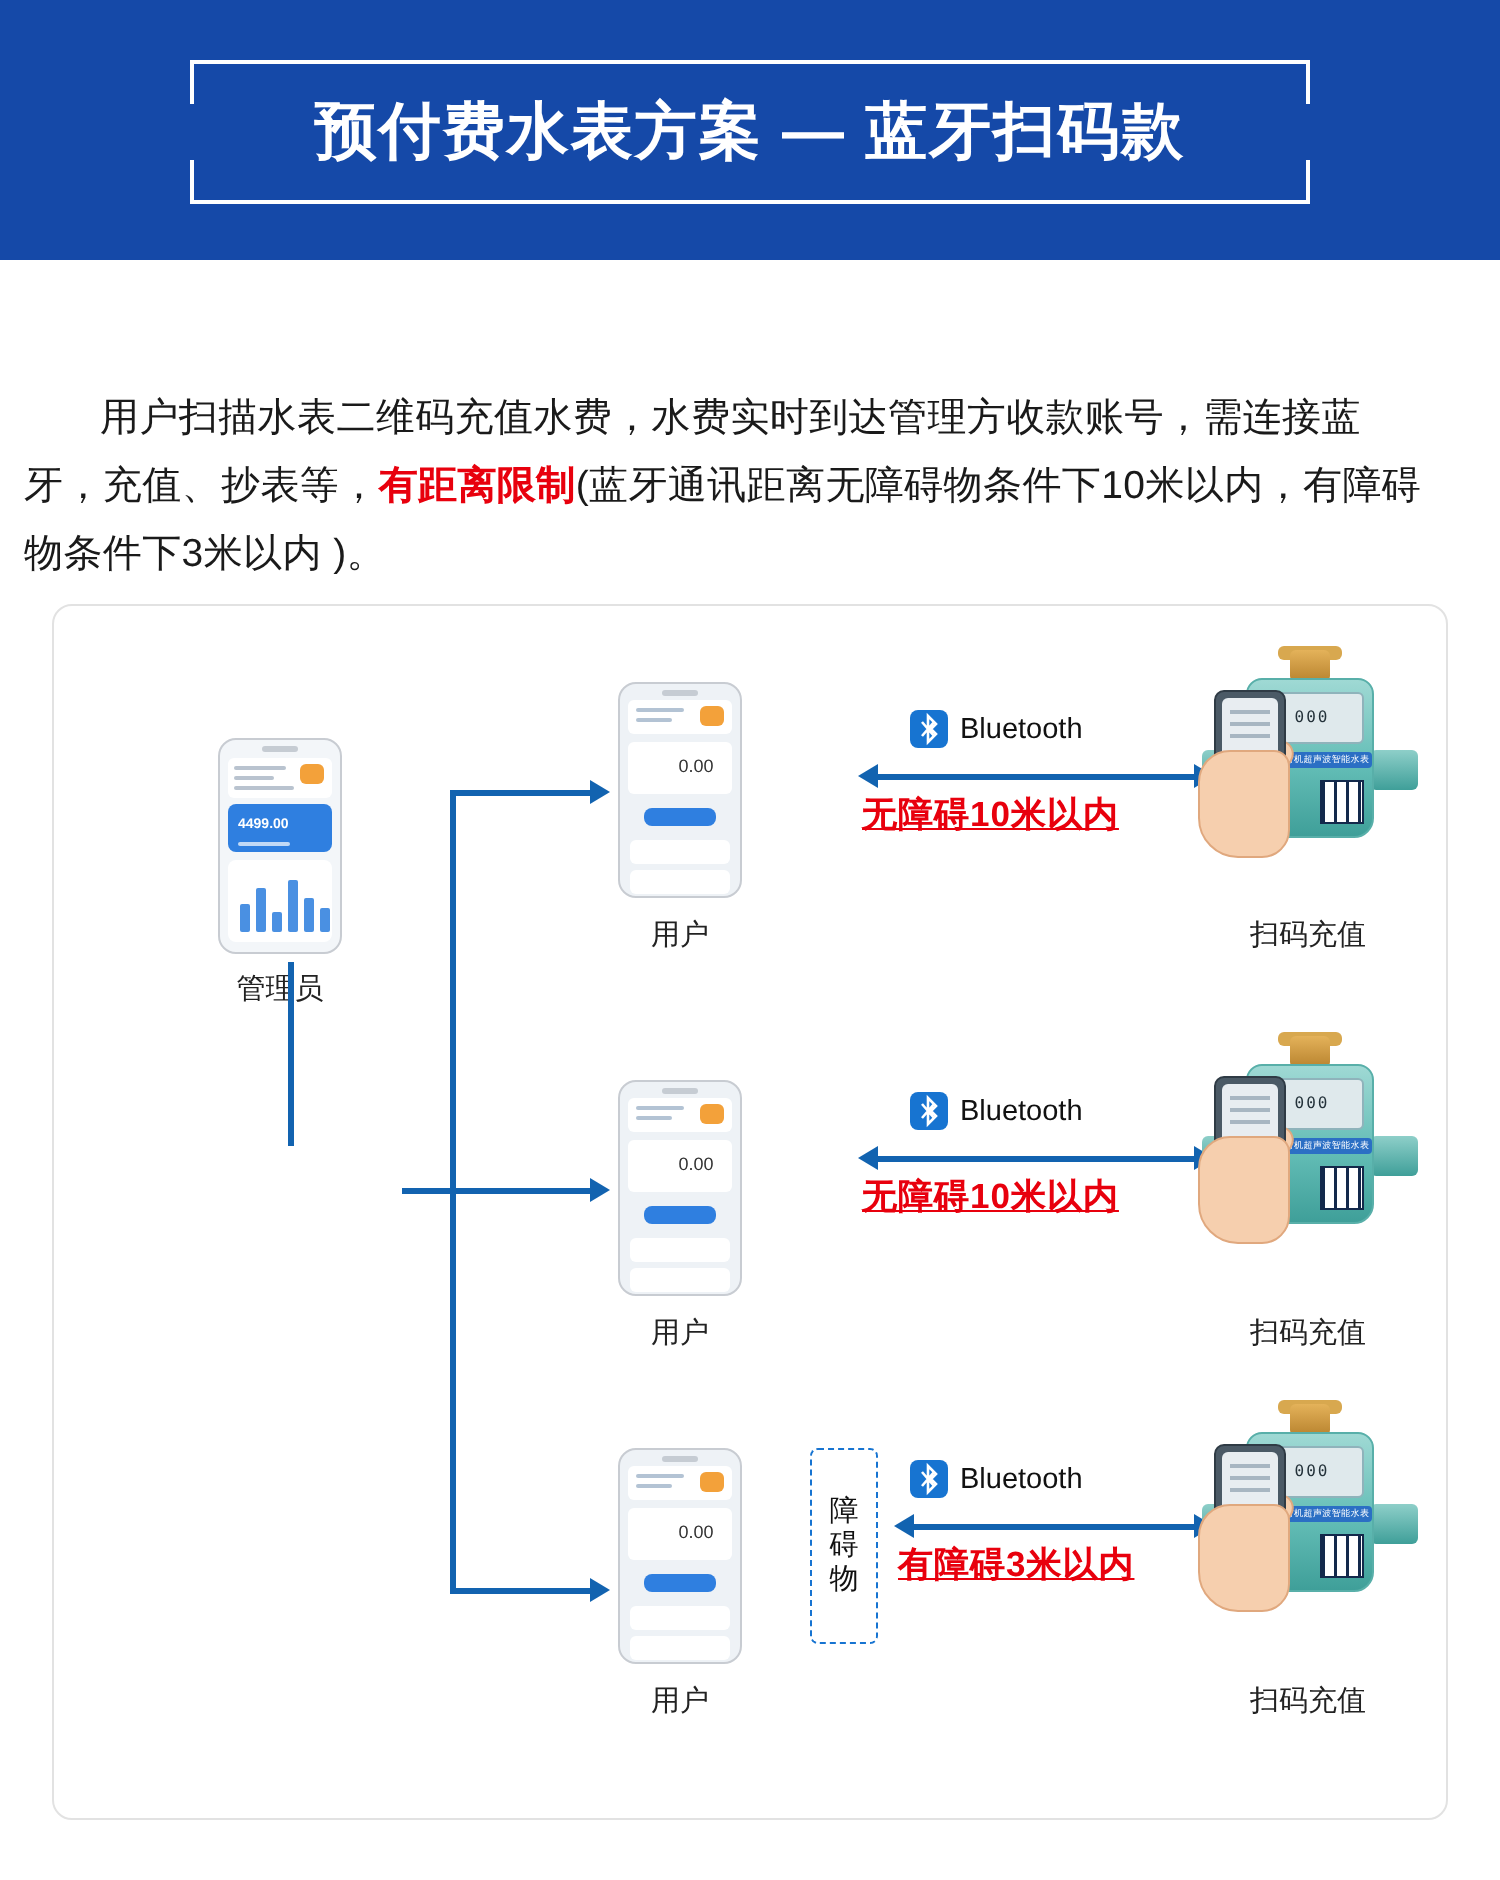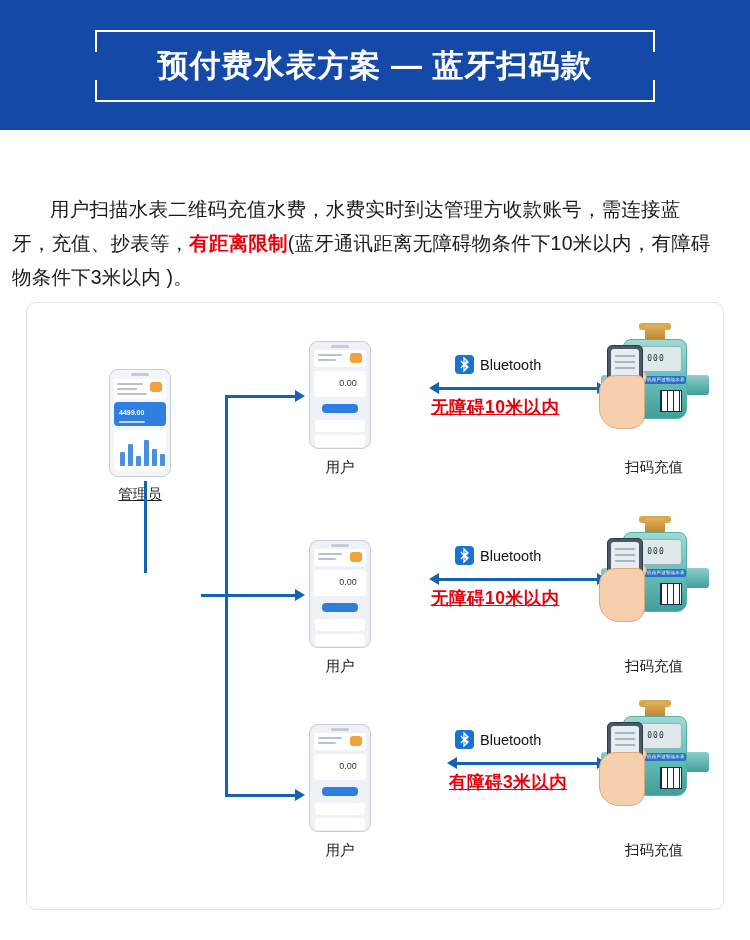--- a/index.html
+++ b/index.html
@@ -540,21 +540,21 @@
     </div>
     <div class="admin-chart">
       <div class="admin-bar" style="left:6px;height:14px;"></div>
       <div class="admin-bar" style="left:14px;height:22px;"></div>
       <div class="admin-bar" style="left:22px;height:10px;"></div>
       <div class="admin-bar" style="left:30px;height:26px;"></div>
       <div class="admin-bar" style="left:38px;height:17px;"></div>
       <div class="admin-bar" style="left:46px;height:12px;"></div>
     </div>
   </div>
-  <div class="label-cn" style="left:62px;top:182px;width:102px;text-decoration:underline;">管理员</div>
+  <div class="label-cn" style="left:62px;top:182px;width:102px;">管理员</div>
 
 
   <div class="conn" style="left:117px;top:178px;width:2.5px;height:92px;"></div>
 
   <div class="conn" style="left:174px;top:291px;width:26px;height:2.5px;"></div>
 
   <div class="conn" style="left:198px;top:94px;width:2.5px;height:400px;"></div>
 
   <div class="conn" style="left:198px;top:92px;width:72px;height:2.5px;"></div>
   <div class="arrow-head-right" style="left:268px;top:87px;"></div>
@@ -690,20 +690,23 @@
     </div>
     <div class="u-amount-box">
       <div class="u-amount">0.00</div>
     </div>
     <div class="u-btn"></div>
     <div class="u-row" style="top:78px;"></div>
     <div class="u-row" style="top:93px;"></div>
   </div>
   <div class="label-cn" style="left:272px;top:538px;width:82px;">用户</div>
 
+  <div class="obstacle">
+    <span>障碍物</span>
+  </div>
 
   <div class="bt-badge" style="left:428px;top:427px;">
     <svg width="19" height="19" viewBox="0 0 19 19">
         <path d="M9 3 L13 7 L9 11 L9 3 Z M9 8 L13 12 L9 16 L9 8 Z M6 6 L12 13 M6 13 L12 6" stroke="#ffffff" stroke-width="1.3" fill="none"></path>
       </svg>
   </div>
   <div class="bt-text" style="left:453px;top:429px;">Bluetooth</div>
   <div class="arrow-line" style="left:430px;top:459px;width:140px;"></div>
   <div class="arrow-head-left" style="left:420px;top:454px;"></div>
   <div class="arrow-head-right" style="left:570px;top:454px;"></div>

